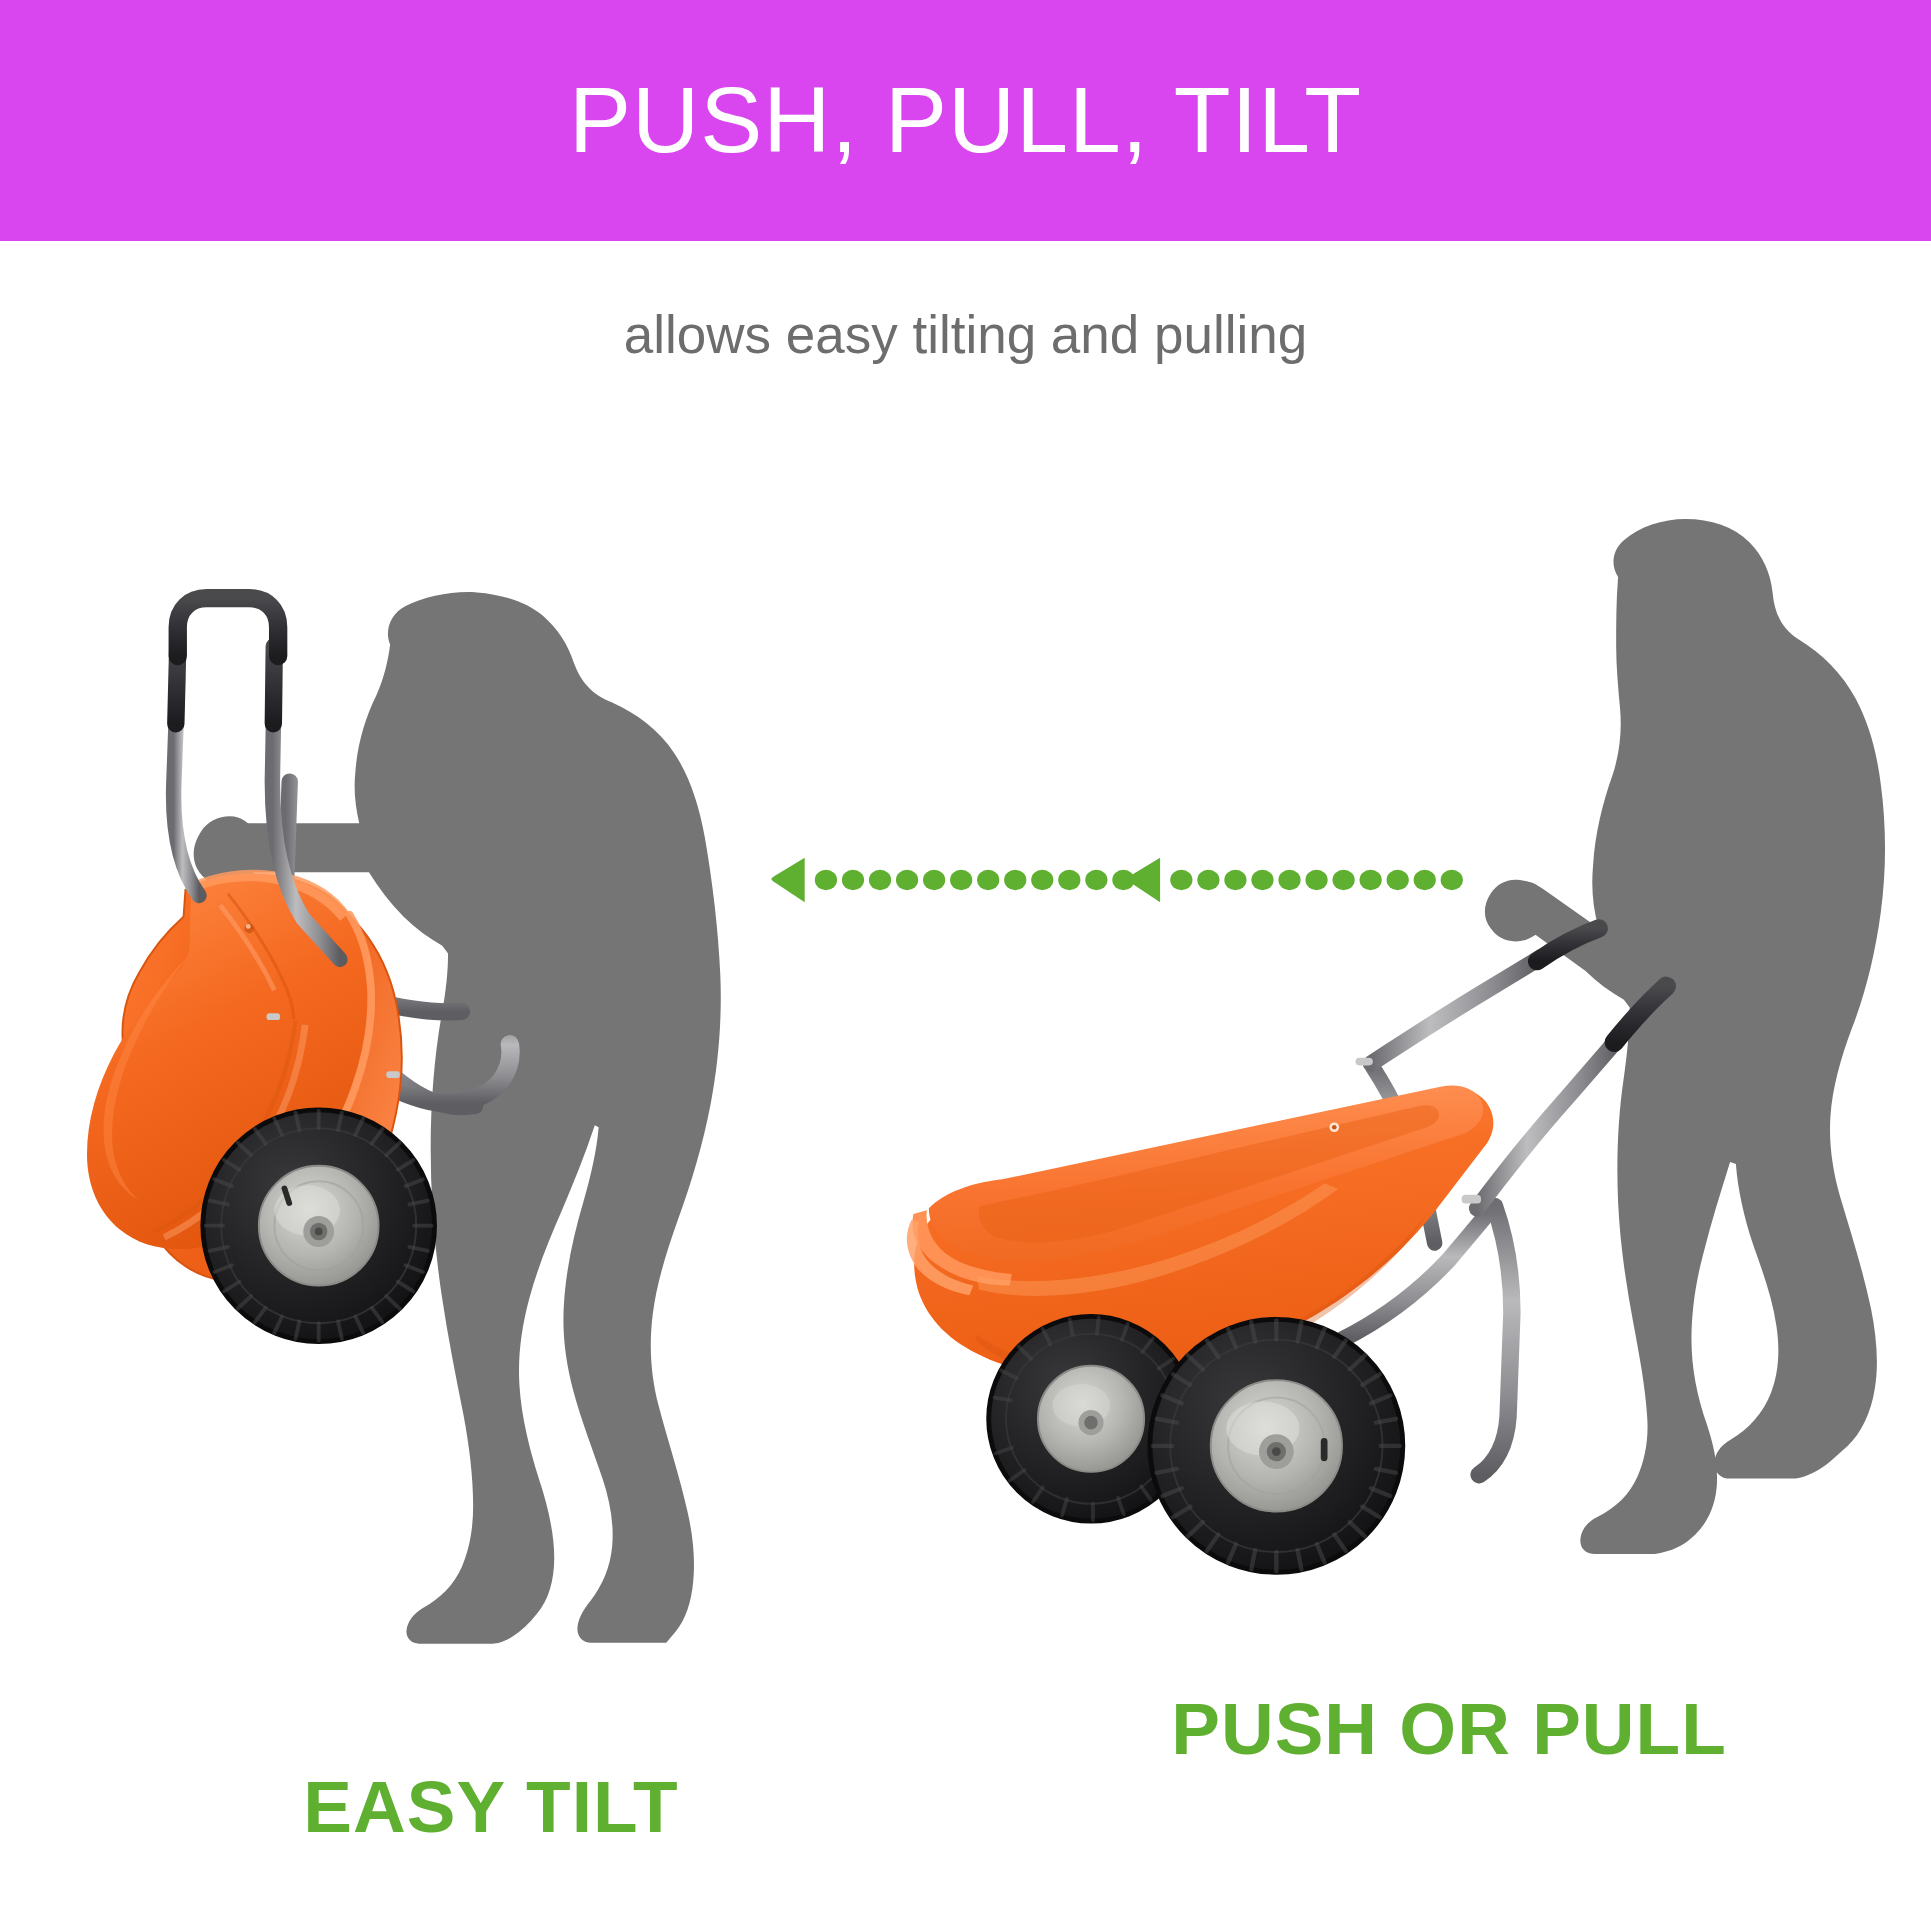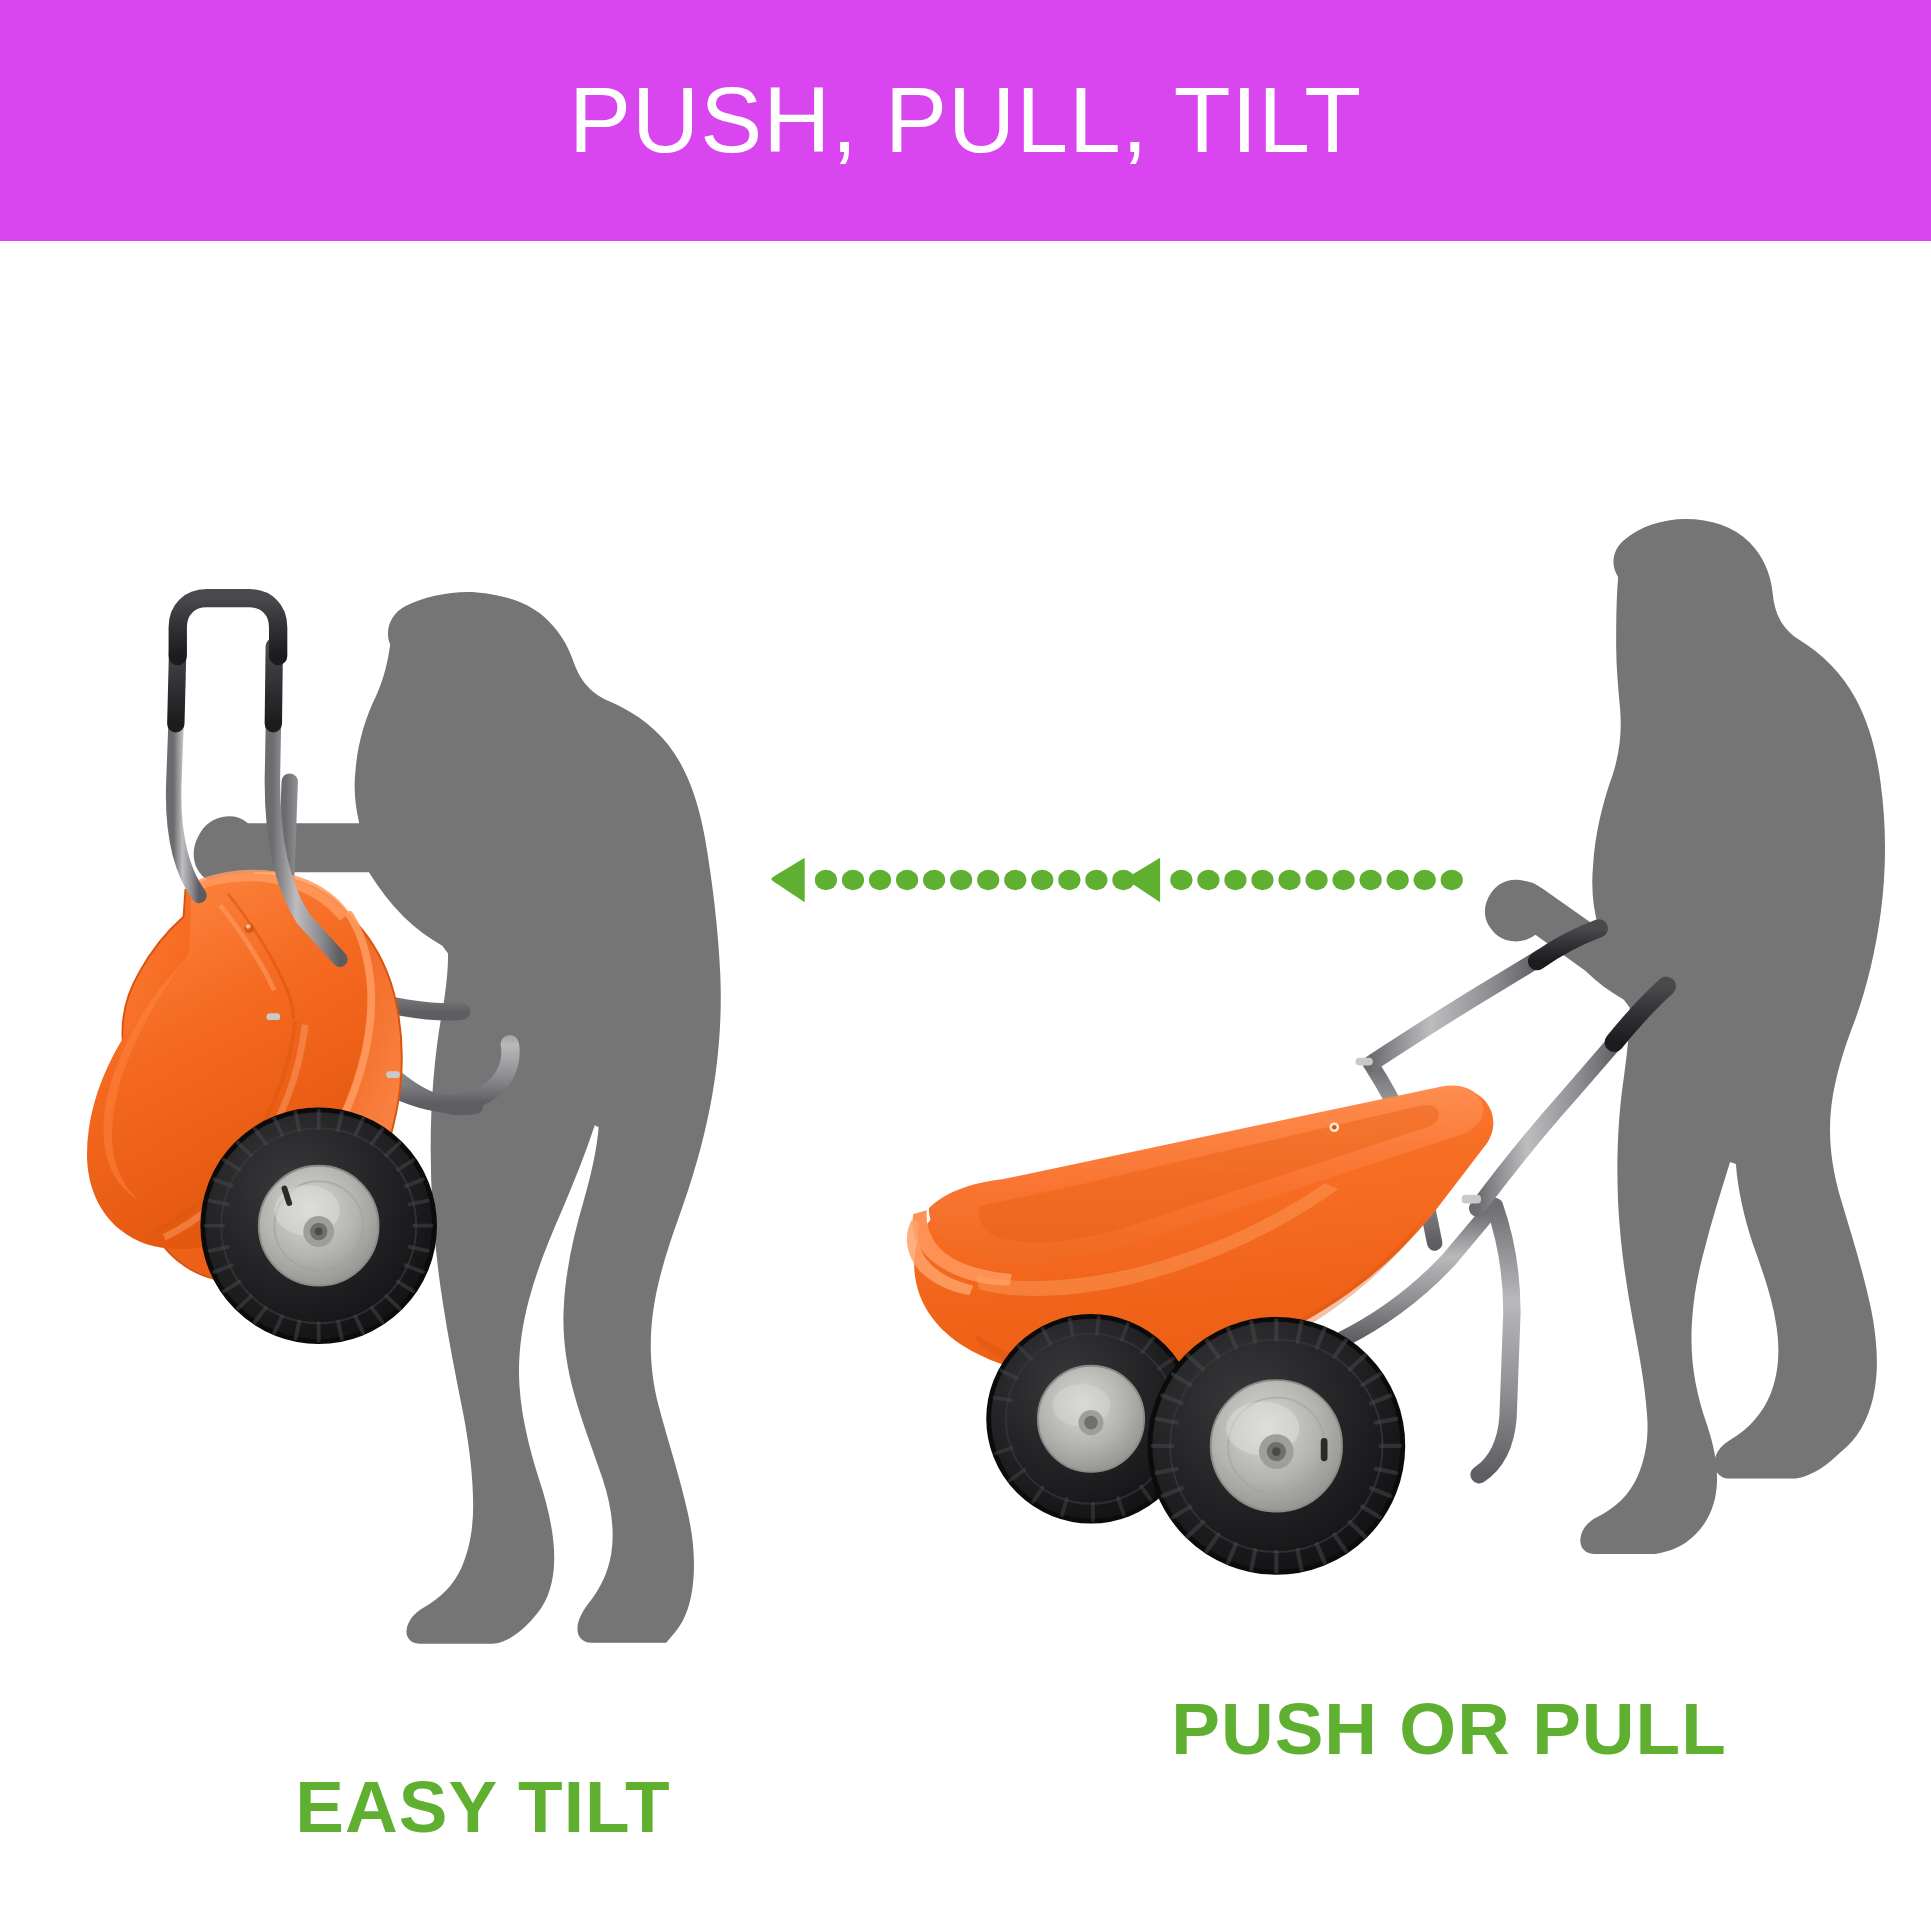--- a/index.html
+++ b/index.html
@@ -23,41 +23,42 @@
     width:1284px;text-align:center;color:#6d6d6d;
     font-size:53px;line-height:1.30;font-weight:400;
     font-family:"Liberation Sans",sans-serif;
   }
 
   
   .caption{
     position:absolute;color:#5FAF30;font-size:73px;font-weight:700;
     letter-spacing:1px;white-space:nowrap;font-family:"Liberation Sans",sans-serif;
   }
-  .caption-left{left:0;width:966px;text-align:center;top:1765px;}
+  .caption-left{left:0;width:966px;text-align:center;top:1765px;padding-left:8px;}
   .caption-right{left:966px;width:966px;text-align:center;top:1687px;}
 
   
   .scene{position:absolute;left:0;top:241px;width:1931px;height:1506px;}
   .scene svg{display:block;width:1931px;height:1506px;}
 
   
   .arrows{position:absolute;left:768px;top:850px;width:705px;height:60px;}
   .arrows svg{display:block;width:705px;height:60px;}
 </style>
 </head>
 <body>
 
 <div class="page">
 
   <div class="header-band">
     <h1 class="header-title">PUSH, PULL, TILT</h1>
   </div>
 
   <div class="subtitle">
+    <div>allows easy tilting and pulling</div>
   </div>
 
   <div class="scene">
     <svg viewBox="0 0 2000 1560" xmlns="http://www.w3.org/2000/svg">
       <defs>
         <linearGradient id="trayL" x1="0" y1="0" x2="1" y2="0.5">
           <stop offset="0" stop-color="#FF7C33"></stop>
           <stop offset="0.30" stop-color="#F4681F"></stop>
           <stop offset="0.62" stop-color="#ED5E16"></stop>
           <stop offset="1" stop-color="#F98040"></stop>

